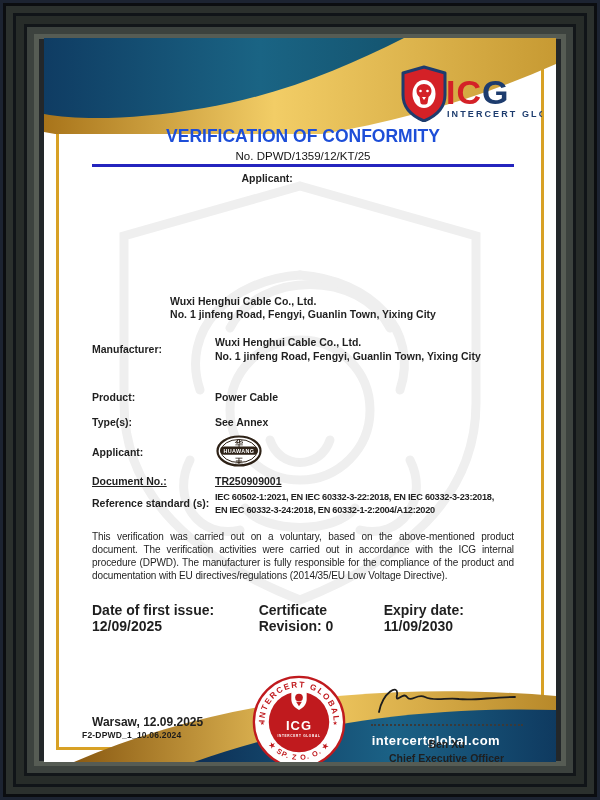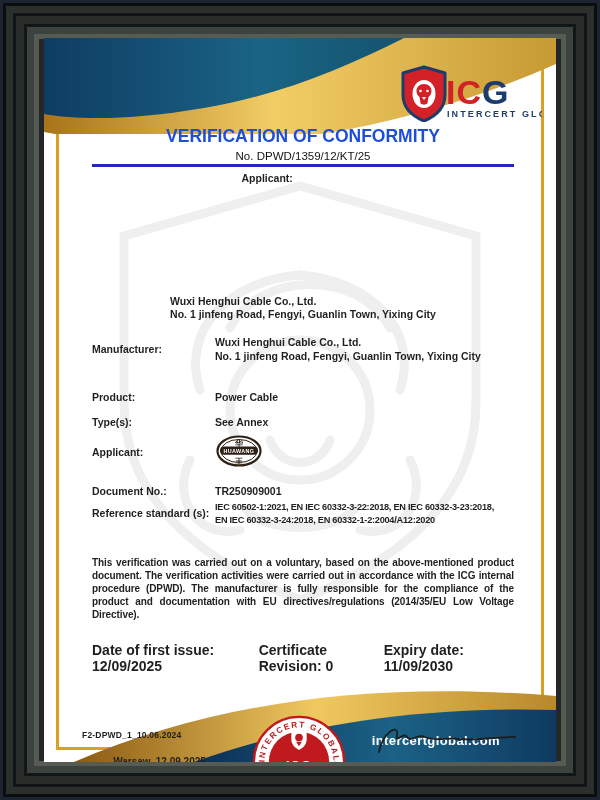--- a/index.html
+++ b/index.html
@@ -41,31 +41,31 @@
 
   
   .row{display:flex;align-items:center;color:#1f1f1f;font-weight:700;font-size:10.5px;line-height:1.32;}
   .row .lbl{width:123px;flex:0 0 123px;}
   .row .val{flex:1;}
   .r-applicant{margin-top:5px;flex-direction:column;}
   .r-manufacturer{margin-top:14px;}
   .r-product{margin-top:27px;}
   .r-types{margin-top:11px;}
   .r-trademark{margin-top:4px;}
-  .r-document{margin-top:13px;}
+  .r-document{margin-top:3px;text-decoration:underline;}
   .r-reference{margin-top:3px;}
   .ref-line{font-size:9.2px;letter-spacing:-0.25px;white-space:nowrap;}
 
-  .statement{margin-top:30px;color:#1f1f1f;font-weight:700;font-size:10px;line-height:1.32;text-align:justify;letter-spacing:-0.1px;}
+  .statement{margin-top:14px;color:#1f1f1f;font-weight:400;font-size:10px;line-height:1.32;text-align:justify;letter-spacing:-0.1px;}
 
   .dates-row{margin-top:20px;display:flex;justify-content:space-between;color:#1f1f1f;font-weight:700;font-size:14px;}
 
   
   .sign-row{margin-top:40px;display:flex;align-items:center;}
-  .sign-col1{flex:0 0 32%;text-align:center;color:#1f1f1f;font-weight:700;font-size:10px;}
+  .sign-col1{flex:0 0 32%;text-align:left;color:#1f1f1f;font-weight:700;font-size:12px;}
   .sign-col2{flex:0 0 34%;display:flex;justify-content:center;}
   .sign-col3{flex:0 0 34%;text-align:center;}
   .sig-line{width:152px;border-bottom:2px dotted #3a3a3a;margin:0 auto;}
   .sig-name{margin-top:12px;color:#1f1f1f;font-weight:700;font-size:10.5px;}
   .sig-title{margin-top:2px;color:#1f1f1f;font-weight:700;font-size:10.5px;}
 
   
   .foot{margin-top:10px;text-align:center;color:#1f1f1f;font-weight:700;font-size:10px;line-height:1.35;}
   .foot .link{color:#135a82;text-decoration:underline;display:block;}
 </style>

